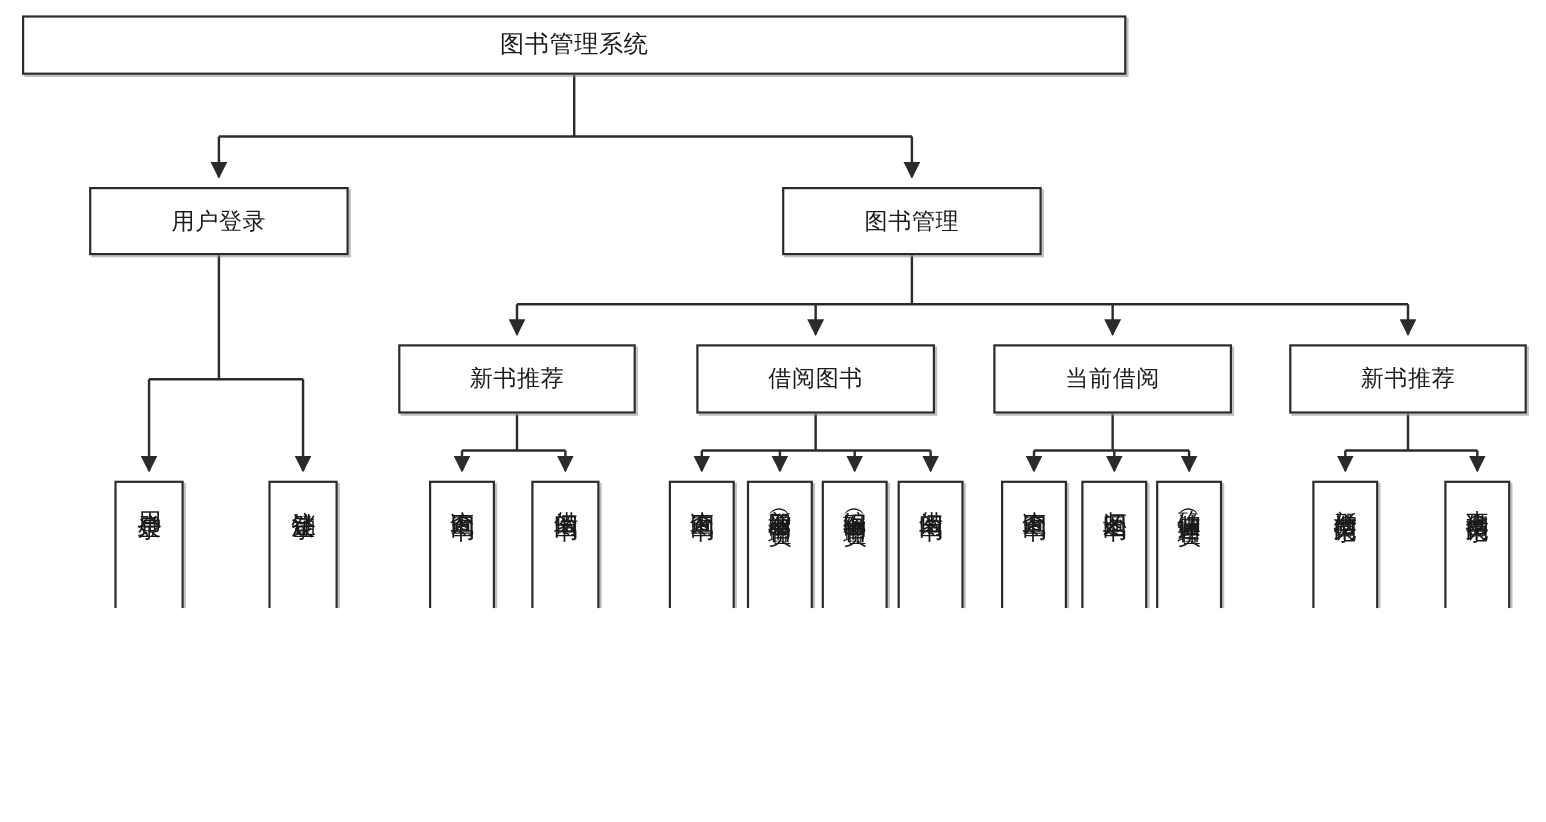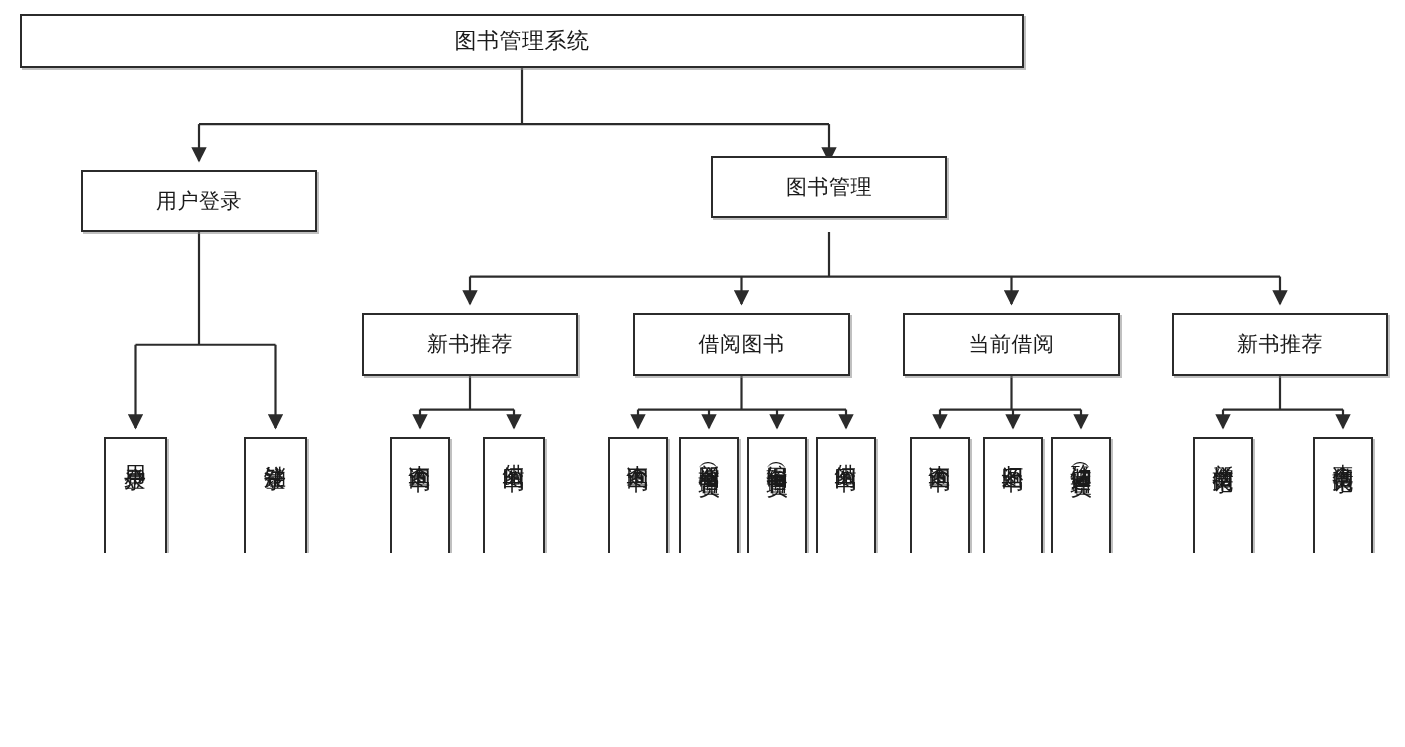--- a/index.html
+++ b/index.html
@@ -122,21 +122,21 @@
       </g>
   </svg>
 
   <div id="nodes-layer">
       <div class="node h root" style="left: 20px; top: 14px; width: 1004px; height: 54px;">
         <span class="label">图书管理系统</span>
       </div>
       <div class="node h" style="left: 81px; top: 170px; width: 236px; height: 62px;">
         <span class="label">用户登录</span>
       </div>
-      <div class="node h" style="left: 711px; top: 156px; width: 236px; height: 62px;">
+      <div class="node h" style="left: 711px; top: 170px; width: 236px; height: 62px;">
         <span class="label">图书管理</span>
       </div>
       <div class="node h" style="left: 362px; top: 313px; width: 216px; height: 63px;">
         <span class="label">新书推荐</span>
       </div>
       <div class="node h" style="left: 633px; top: 313px; width: 217px; height: 63px;">
         <span class="label">借阅图书</span>
       </div>
       <div class="node h" style="left: 903px; top: 313px; width: 217px; height: 63px;">
         <span class="label">当前借阅</span>

